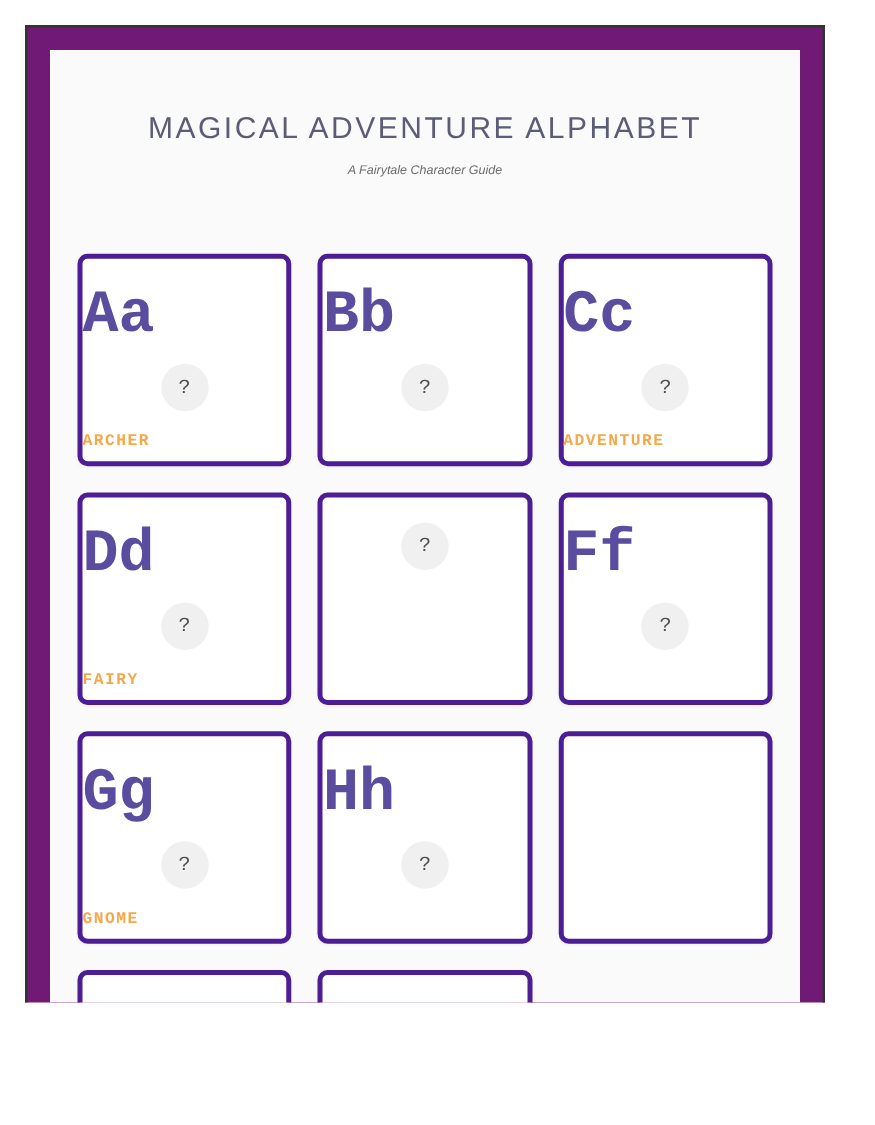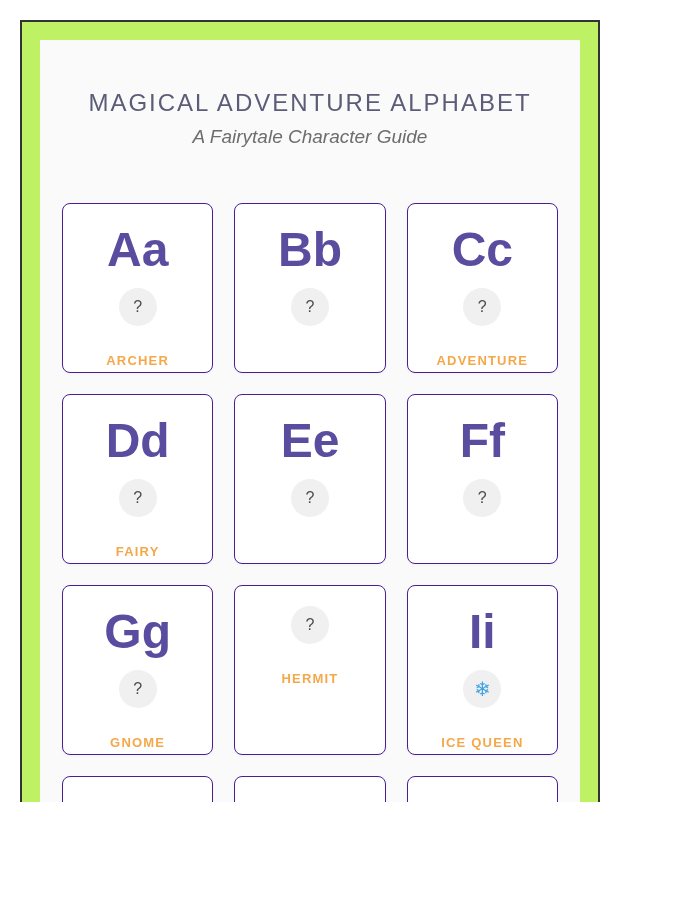--- a/index.html
+++ b/index.html
@@ -12,26 +12,26 @@
     position: relative;
     background: #ffffff;
     overflow: hidden;
     font-family: "Liberation Sans", sans-serif;
   }
   
   .frame {
     position: absolute;
     left: 20px;
     top: 20px;
-    width: 580px;
+    width: 640px;
     height: 782px;
     box-sizing: border-box;
     border: 2px solid #333333;
     border-bottom: 0;
-    background: #bef264;
+    background: #701a75;
     overflow: hidden;
   }
   
   .panel {
     position: absolute;
     left: 18px;
     right: 18px;
     top: 18px;
     bottom: 0;
     background: #fafafa;
@@ -42,40 +42,41 @@
   .title {
     margin: 0;
     font-size: 24px;
     font-weight: 300;
     letter-spacing: 2px;
     line-height: 30px;
     color: #5c5c78;
   }
   .subtitle {
     margin: 10px 0 0;
-    font-size: 19px;
+    font-size: 10px;
     font-style: italic;
     line-height: 17px;
     color: #6d6d6d;
   }
   .grid {
     margin-top: 58px;
     display: grid;
     grid-template-columns: repeat(3, 1fr);
     gap: 21px;
   }
   .card {
     height: 170px;
     box-sizing: border-box;
     background: #ffffff;
-    border: 1px solid #4c1d95;
+    border: 4px solid #4c1d95;
     border-radius: 8px;
     box-shadow: 0 1px 3px rgba(0,0,0,0.04);
     padding-top: 14px;
-    text-align: center;
+    text-align: left;
+    font-family: Liberation Mono, monospace;
   }
   .letters {
     font-size: 48px;
     font-weight: 700;
     line-height: 64px;
     color: #5a4da0;
   }
   .icon-circle {
     width: 38px;
     height: 38px;
@@ -89,21 +90,21 @@
   .glyph {
     font-size: 16px;
     color: #4d4d4d;
     line-height: 1;
   }
   .glyph.snowflake {
     font-size: 20px;
     color: #3fa2e4;
   }
   .name {
-    margin-top: 27px;
+    margin-top: 16px;
     font-size: 13px;
     font-weight: 700;
     letter-spacing: 1.2px;
     line-height: 16px;
     color: #f5a84a;
   }
   .card.partial {
     
   }
 </style>
@@ -140,21 +141,20 @@
 
   <div class="card">
     <div class="letters">Dd</div>
     <div class="icon-circle">
       <span class="glyph question">?</span>
     </div>
     <div class="name">FAIRY</div>
   </div>
 
   <div class="card">
-    <div class="letters">Ee</div>
     <div class="icon-circle">
       <span class="glyph question">?</span>
     </div>
   </div>
 
   <div class="card">
     <div class="letters">Ff</div>
     <div class="icon-circle">
       <span class="glyph question">?</span>
     </div>
@@ -162,31 +162,24 @@
 
   <div class="card">
     <div class="letters">Gg</div>
     <div class="icon-circle">
       <span class="glyph question">?</span>
     </div>
     <div class="name">GNOME</div>
   </div>
 
   <div class="card">
+    <div class="letters">Hh</div>
     <div class="icon-circle">
       <span class="glyph question">?</span>
     </div>
-    <div class="name">HERMIT</div>
   </div>
 
-  <div class="card">
-    <div class="letters">Ii</div>
-    <div class="icon-circle">
-      <span class="glyph snowflake">❄</span>
-    </div>
-    <div class="name">ICE QUEEN</div>
-  </div>
 <div class="card partial"></div>
         <div class="card partial"></div>
         <div class="card partial"></div>
       </div>
   </div>
 </div>
 
 </body></html>

